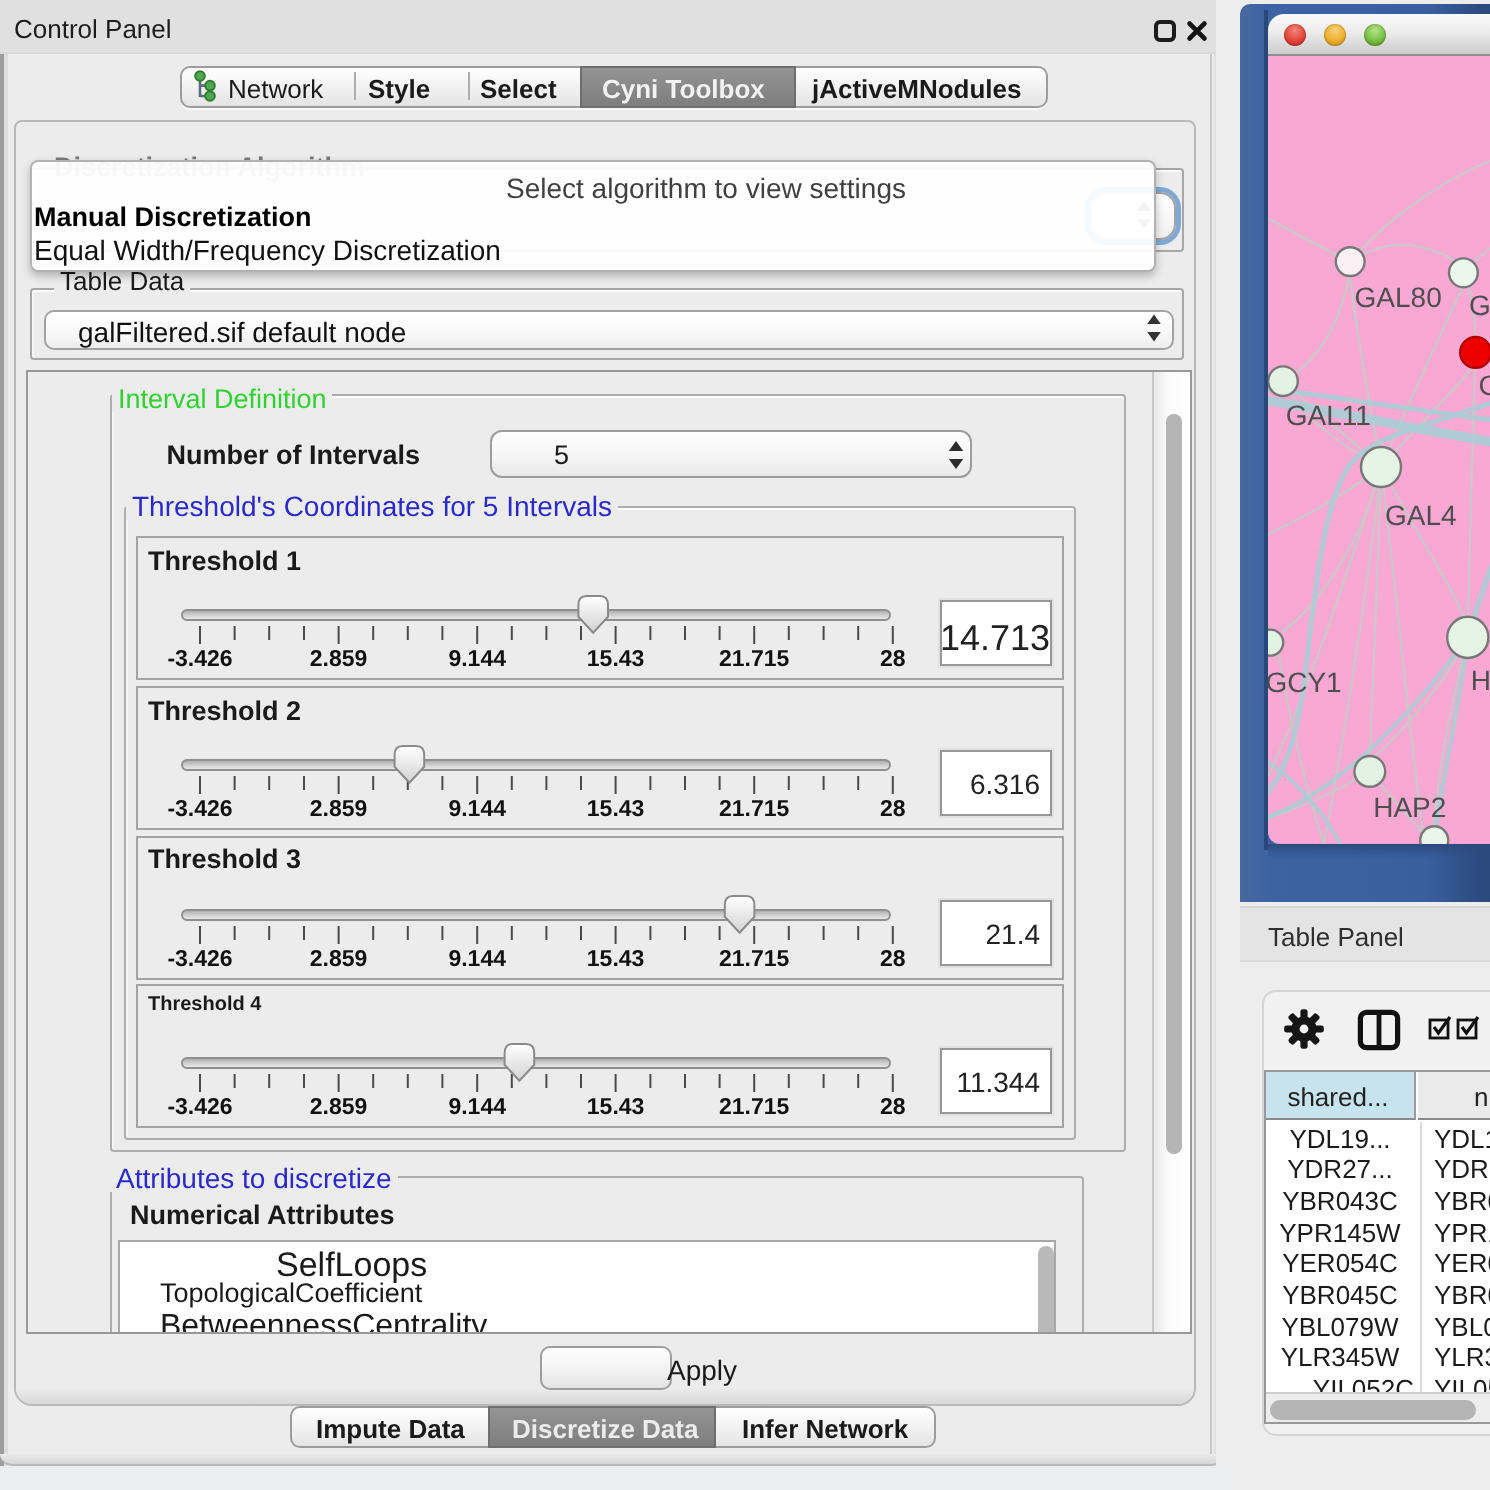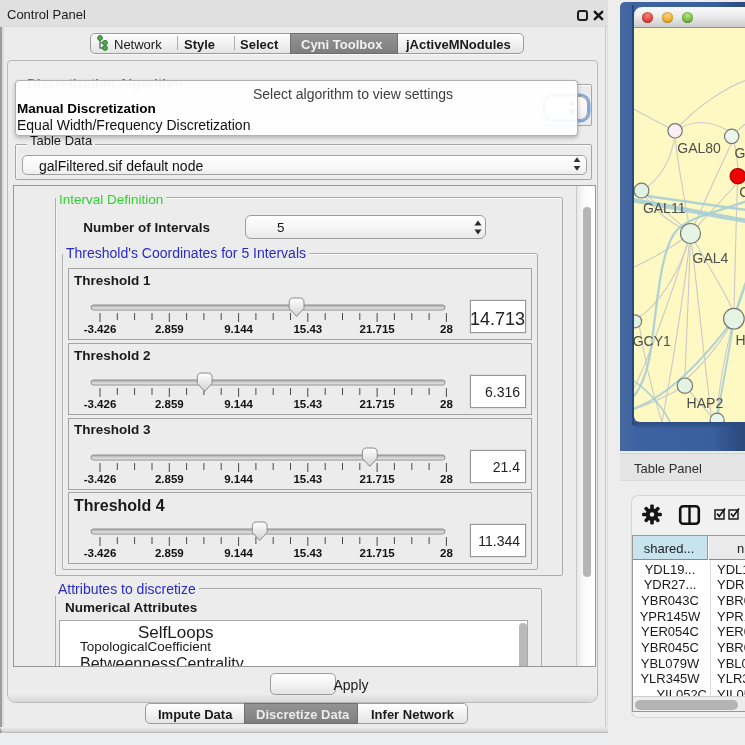--- a/index.html
+++ b/index.html
@@ -142,21 +142,21 @@
     <text x="95.3" y="37" font-size="11.5" font-weight="bold" fill="#111" text-anchor="middle" font-family="Liberation Sans">2.859</text>
     <text x="164.6" y="37" font-size="11.5" font-weight="bold" fill="#111" text-anchor="middle" font-family="Liberation Sans">9.144</text>
     <text x="233.8" y="37" font-size="11.5" font-weight="bold" fill="#111" text-anchor="middle" font-family="Liberation Sans">15.43</text>
     <text x="303.1" y="37" font-size="11.5" font-weight="bold" fill="#111" text-anchor="middle" font-family="Liberation Sans">21.715</text>
     <text x="372.4" y="37" font-size="11.5" font-weight="bold" fill="#111" text-anchor="middle" font-family="Liberation Sans">28</text>
     <path d="M288.4,6.6 Q288.4,2 292.4,2 L299.2,2 Q303.2,2 303.2,6.6 L303.2,12.4 L295.8,20.4 L288.4,12.4 Z" fill="url(#thm3)" stroke="#8a8a8a" stroke-width="1"></path>
   </svg>
 <div class="ab" style="left:470px;top:449.5px;width:56px;height:33px;background:#fff;border:1px solid #979797;box-shadow:0 0 0 1px #e0e0e0;"></div>
 <div class="ab" style="left:470px;top:458.5px;width:50px;text-align:right;font-size:14px;color:#222;">21.4</div>
 <div class="ab" style="left:67.5px;top:492px;width:464px;height:72px;border:1px solid #a3a3a3;background:#ececec;"></div>
-<div class="ab" style="left:74px;top:496.5px;font-weight:bold;font-size:16px;">Threshold 4</div>
+<div class="ab" style="left:74px;top:496.5px;font-weight:bold;font-size:10px;">Threshold 4</div>
 <svg class="ab" style="left:74px;top:520px;z-index:5;" width="390" height="40" viewBox="0 0 390 40">
     <defs>
       <linearGradient id="trk4" x1="0" y1="0" x2="0" y2="1">
         <stop offset="0" stop-color="#a8a8a8"></stop>
         <stop offset="0.5" stop-color="#cfcfcf"></stop>
         <stop offset="1" stop-color="#ededed"></stop>
       </linearGradient>
       <linearGradient id="thm4" x1="0" y1="0" x2="0" y2="1">
         <stop offset="0" stop-color="#ffffff"></stop>
         <stop offset="1" stop-color="#d2d2d2"></stop>
@@ -193,21 +193,21 @@
 <div class="ab" style="left:371px;top:707px;font-weight:bold;">Infer Network</div>
 <div class="ab" style="left:0;top:727px;width:612px;height:6px;background:linear-gradient(#ececec,#d5d5d5);border-bottom:1px solid #b9b9b9;border-radius:0 0 6px 6px;"></div>
 <div class="ab" style="left:0;top:733px;width:616px;height:12px;background:#ebedee;"></div>
 <div class="ab" style="left:608px;top:0;width:137px;height:733px;background:#ededee;z-index:0;"></div>
 <div class="ab" style="left:620.2px;top:1.5px;width:124.8px;height:449.5px;background:linear-gradient(90deg,#47699f,#3d63a3 12%,#3a5f9e 75%,#2b4a7e 97%);border-radius:5px 0 0 0;z-index:1;"></div>
 <div class="ab" style="left:631.5px;top:5px;width:2px;height:420px;background:#28477a;z-index:2;"></div>
 <div class="ab" style="left:633.5px;top:6.5px;width:111.5px;height:21px;border-radius:8px 0 0 0;background:linear-gradient(#fafafa,#ececec 45%,#cccccc);border-bottom:1px solid #8e8e8e;z-index:2;"></div>
 <div class="ab" style="left:641.5px;top:11.8px;width:11px;height:11px;border-radius:50%;background:radial-gradient(circle at 50% 30%,#f2867b,#e2443a 55%,#a02218);box-shadow:inset 0 0 1px rgba(0,0,0,.4);z-index:3;"></div>
 <div class="ab" style="left:661.5px;top:11.8px;width:11px;height:11px;border-radius:50%;background:radial-gradient(circle at 50% 30%,#f8d179,#ecaf2e 55%,#b07708);box-shadow:inset 0 0 1px rgba(0,0,0,.4);z-index:3;"></div>
 <div class="ab" style="left:681.5px;top:11.8px;width:11px;height:11px;border-radius:50%;background:radial-gradient(circle at 50% 30%,#b8e08c,#77c043 55%,#3f7d14);box-shadow:inset 0 0 1px rgba(0,0,0,.4);z-index:3;"></div>
-<div class="ab" style="left:633.5px;top:27.5px;width:111.5px;height:394px;background:#fef9c3;border-radius:0 0 0 6px;overflow:hidden;z-index:2;">
+<div class="ab" style="left:633.5px;top:27.5px;width:111.5px;height:394px;background:#f9a8d4;border-radius:0 0 0 6px;overflow:hidden;z-index:2;">
 <svg width="111.5" height="394" viewBox="0 0 111.5 394">
       <path d="M56.5,205.5 C 50,170 44,135 41,110" stroke="#c9c9c9" stroke-width="1.1" fill="none"></path>
       <path d="M56.5,205.5 C 70,175 88,135 97.7,115" stroke="#c9c9c9" stroke-width="1.1" fill="none"></path>
       <path d="M56.5,205.5 C 75,185 95,165 103,155" stroke="#c9c9c9" stroke-width="1.1" fill="none"></path>
       <path d="M56.5,205.5 C 40,190 20,175 12,166" stroke="#c9c9c9" stroke-width="1.1" fill="none"></path>
       <path d="M56.5,205.5 C 45,250 20,280 4,290" stroke="#c9c9c9" stroke-width="1.1" fill="none"></path>
       <path d="M56.5,205.5 C 55,260 52,320 50.9,350" stroke="#c9c9c9" stroke-width="1.1" fill="none"></path>
       <path d="M56.5,205.5 C 75,240 92,265 99,283" stroke="#c9c9c9" stroke-width="1.1" fill="none"></path>
       <path d="M56.5,205.5 C 40,260 15,330 0,360" stroke="#c9c9c9" stroke-width="1.1" fill="none"></path>
       <path d="M56.5,205.5 C 52,250 40,330 28,394" stroke="#c9c9c9" stroke-width="1.1" fill="none"></path>

